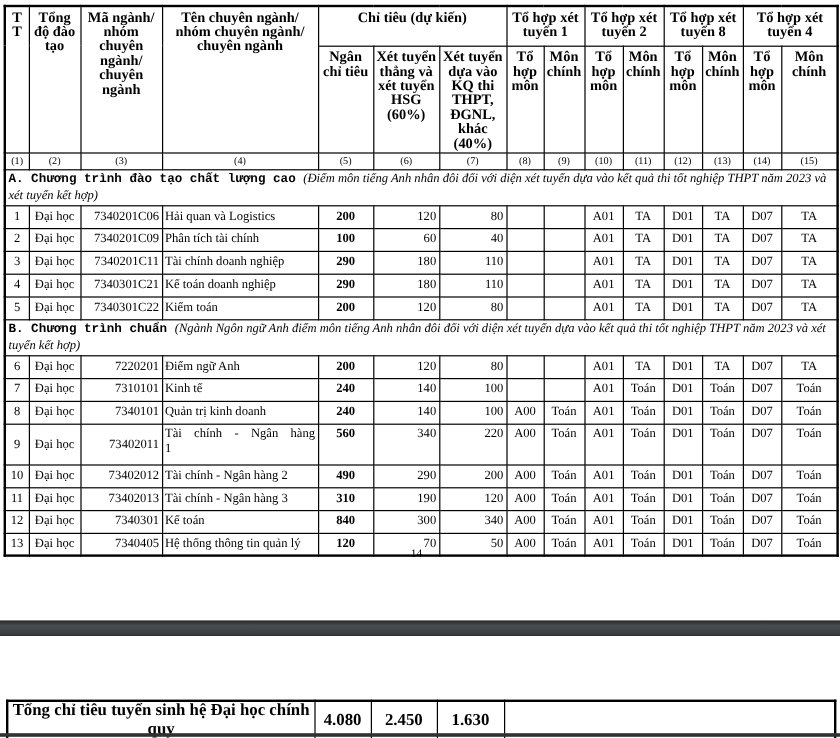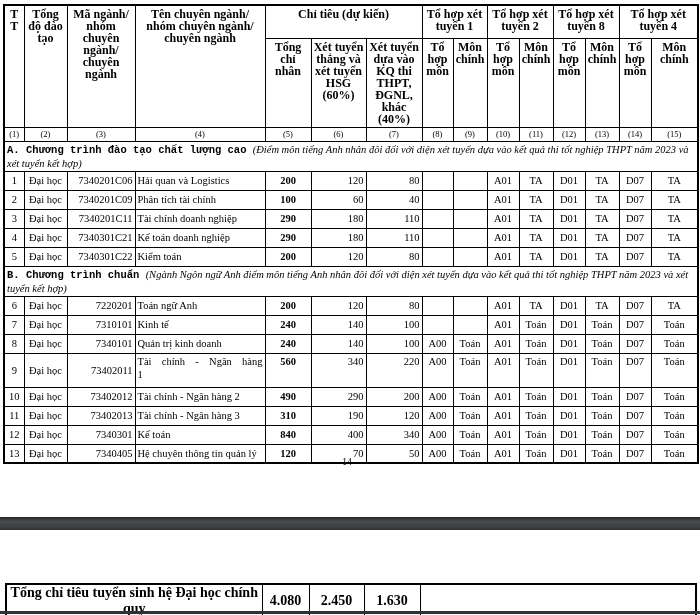--- a/index.html
+++ b/index.html
@@ -76,21 +76,21 @@
       <th rowspan="2">Tổng độ đào tạo</th>
       <th rowspan="2">Mã ngành/ nhóm chuyên ngành/ chuyên ngành</th>
       <th rowspan="2">Tên chuyên ngành/ nhóm chuyên ngành/ chuyên ngành</th>
       <th colspan="3">Chỉ tiêu (dự kiến)</th>
       <th colspan="2">Tổ hợp xét tuyển 1</th>
       <th colspan="2">Tổ hợp xét tuyển 2</th>
       <th colspan="2">Tổ hợp xét tuyển 8</th>
       <th colspan="2">Tổ hợp xét tuyển 4</th>
     </tr>
     <tr class="h2">
-      <th>Tổng chỉ nhân</th>
+      <th>Ngân chỉ tiêu</th>
       <th>Xét tuyển thẳng và xét tuyển HSG (60%)</th>
       <th>Xét tuyển dựa vào KQ thi THPT, ĐGNL, khác (40%)</th>
       <th>Tổ hợp môn</th>
       <th>Môn chính</th>
       <th>Tổ hợp môn</th>
       <th>Môn chính</th>
       <th>Tổ hợp môn</th>
       <th>Môn chính</th>
       <th>Tổ hợp môn</th>
       <th>Môn chính</th>
@@ -202,21 +202,21 @@
         <td class="c-center">D07</td>
         <td class="c-center">TA</td>
       </tr>
       <tr class="section-row">
         <td colspan="15"><span class="sec-bold">B. Chương trình chuẩn </span><span class="sec-italic">(Ngành Ngôn ngữ Anh điểm môn tiếng Anh nhân đôi đối với diện xét tuyển dựa vào kết quả thi tốt nghiệp THPT năm 2023 và xét tuyển kết hợp)</span></td>
       </tr>
       <tr>
         <td class="c-center c-tt">6</td>
         <td class="c-center c-level">Đại học</td>
         <td class="c-code">7220201</td>
-        <td class="c-name">Toán ngữ Anh</td>
+        <td class="c-name">Điểm ngữ Anh</td>
         <td class="c-total">200</td>
         <td class="c-num">120</td>
         <td class="c-num">80</td>
         <td class="c-center"></td>
         <td class="c-center"></td>
         <td class="c-center">A01</td>
         <td class="c-center">TA</td>
         <td class="c-center">D01</td>
         <td class="c-center">TA</td>
         <td class="c-center">D07</td>
@@ -306,36 +306,36 @@
         <td class="c-center">Toán</td>
         <td class="c-center">D07</td>
         <td class="c-center">Toán</td>
       </tr>
       <tr>
         <td class="c-center c-tt">12</td>
         <td class="c-center c-level">Đại học</td>
         <td class="c-code">7340301</td>
         <td class="c-name">Kế toán</td>
         <td class="c-total">840</td>
-        <td class="c-num">400</td>
+        <td class="c-num">300</td>
         <td class="c-num">340</td>
         <td class="c-center">A00</td>
         <td class="c-center">Toán</td>
         <td class="c-center">A01</td>
         <td class="c-center">Toán</td>
         <td class="c-center">D01</td>
         <td class="c-center">Toán</td>
         <td class="c-center">D07</td>
         <td class="c-center">Toán</td>
       </tr>
       <tr>
         <td class="c-center c-tt">13</td>
         <td class="c-center c-level">Đại học</td>
         <td class="c-code">7340405</td>
-        <td class="c-name">Hệ chuyên thông tin quản lý</td>
+        <td class="c-name">Hệ thống thông tin quản lý</td>
         <td class="c-total">120</td>
         <td class="c-num">70</td>
         <td class="c-num">50</td>
         <td class="c-center">A00</td>
         <td class="c-center">Toán</td>
         <td class="c-center">A01</td>
         <td class="c-center">Toán</td>
         <td class="c-center">D01</td>
         <td class="c-center">Toán</td>
         <td class="c-center">D07</td>

